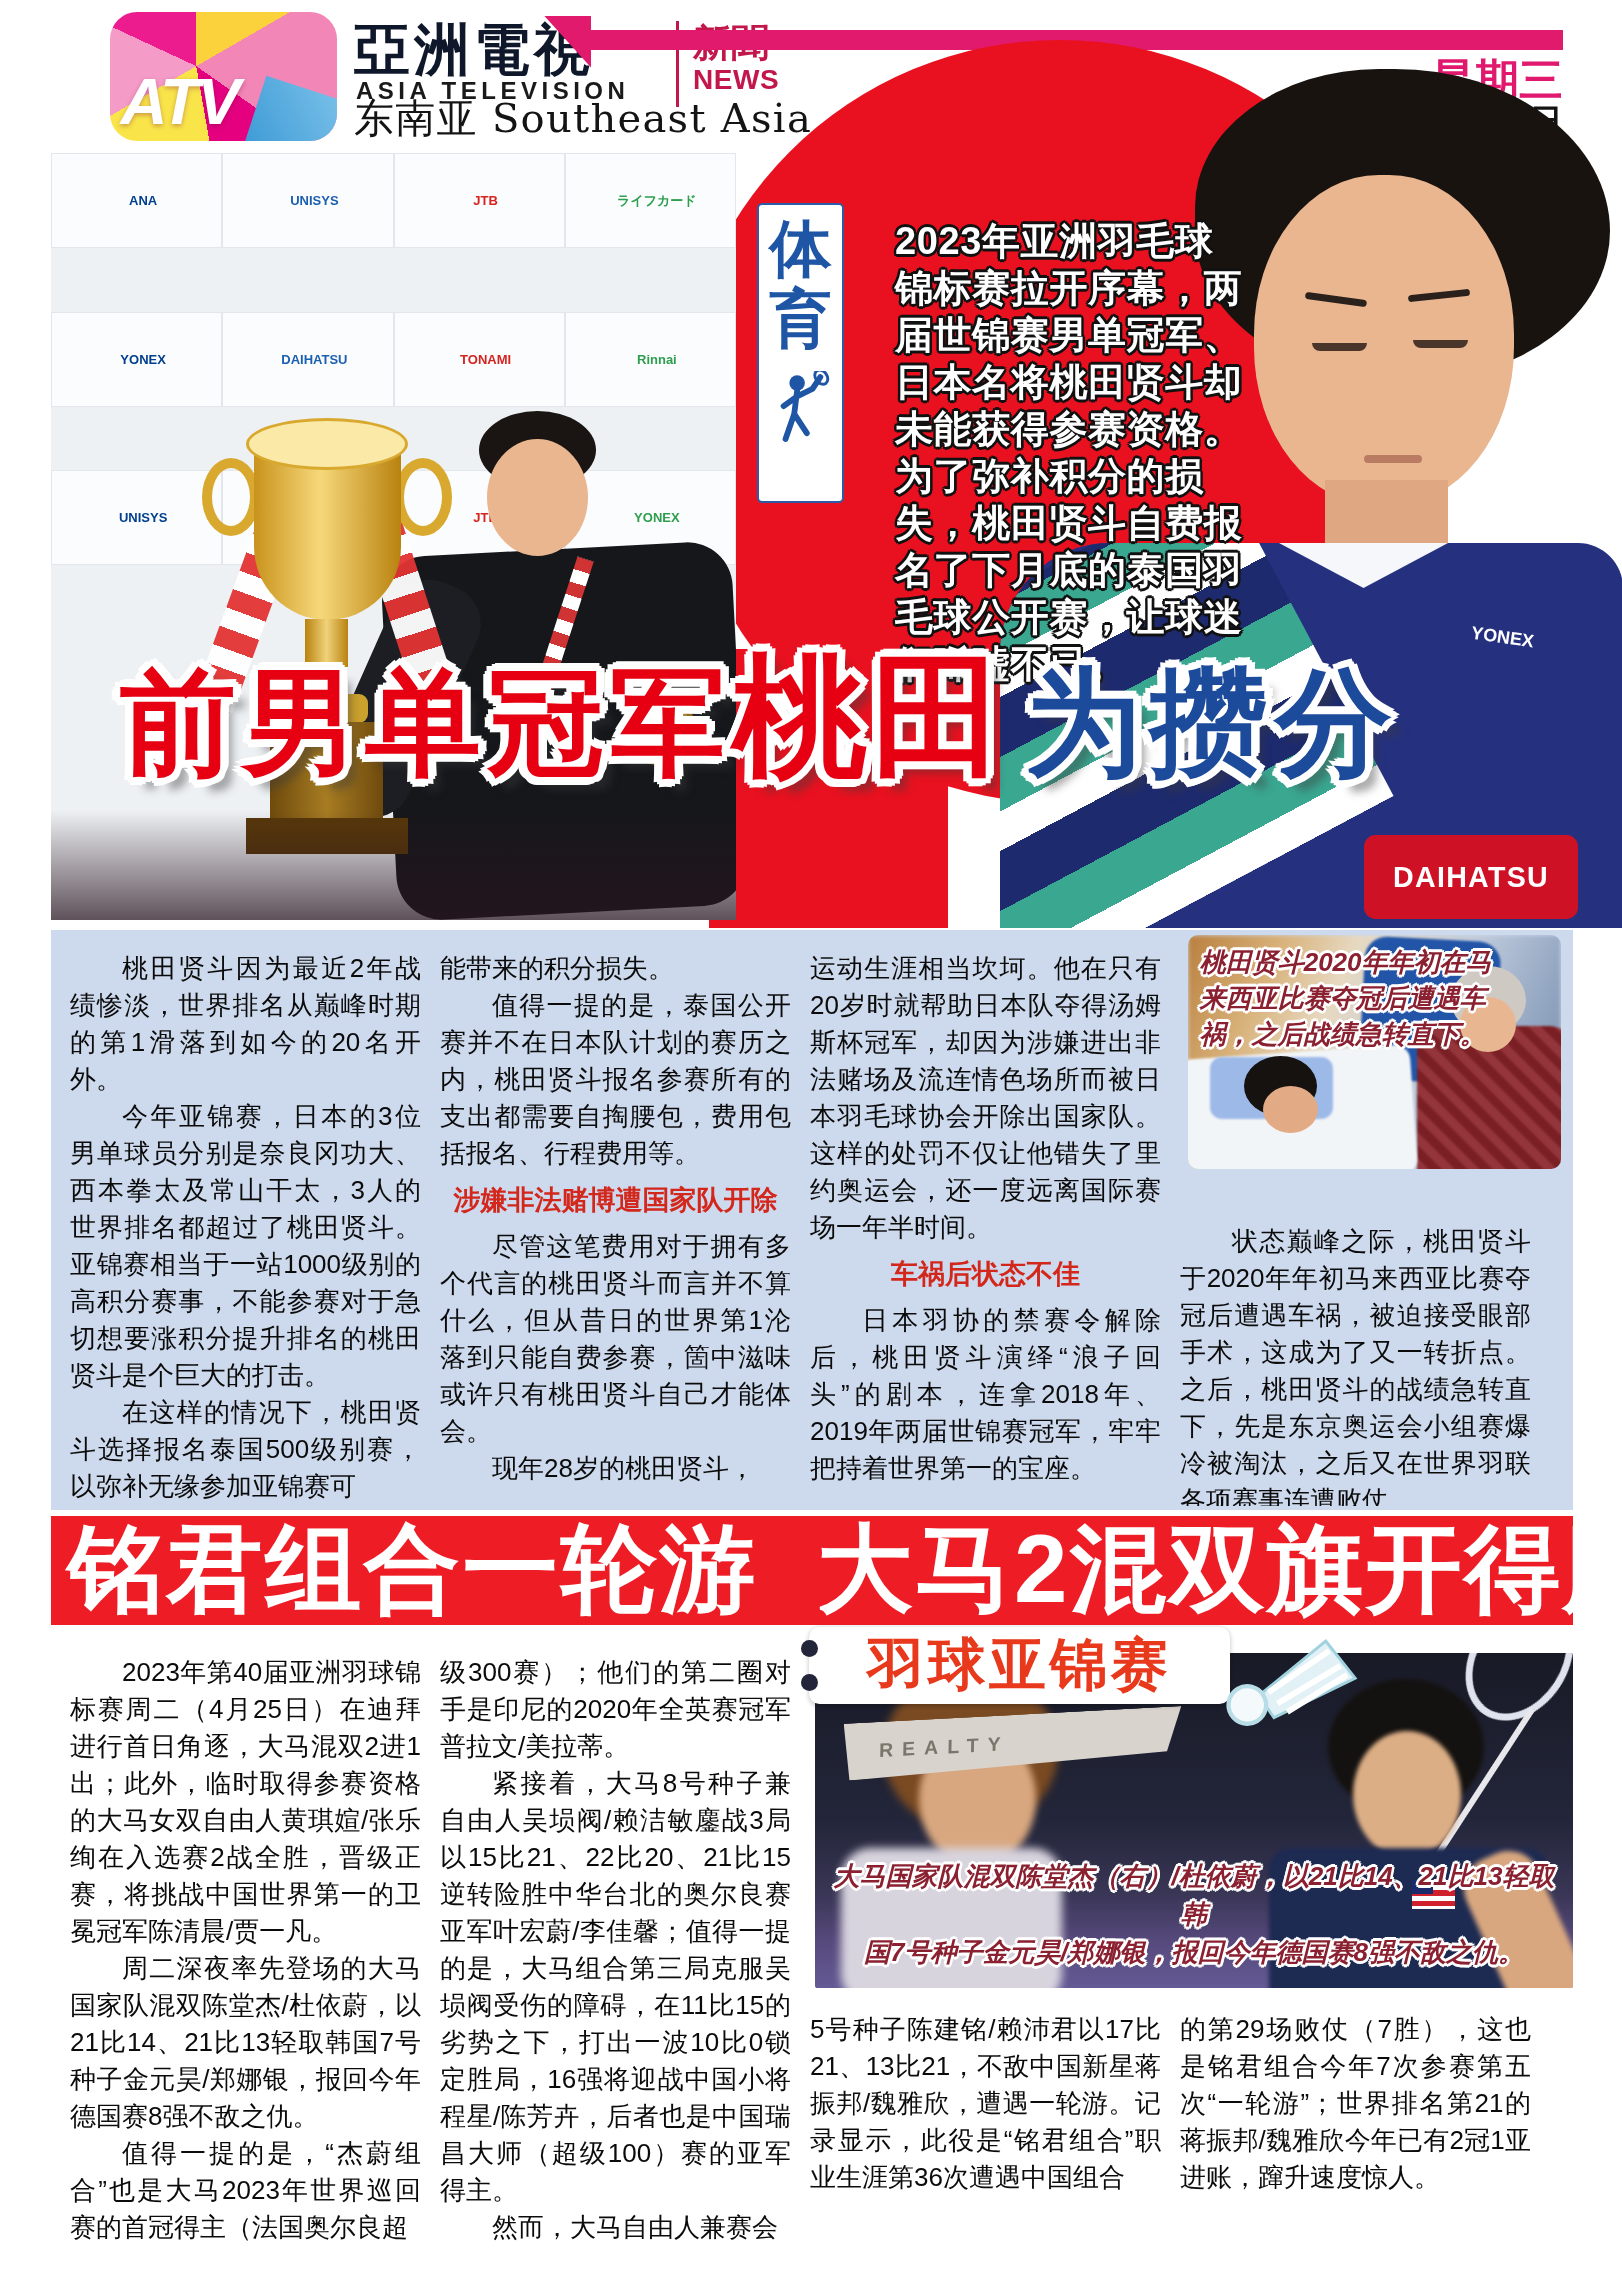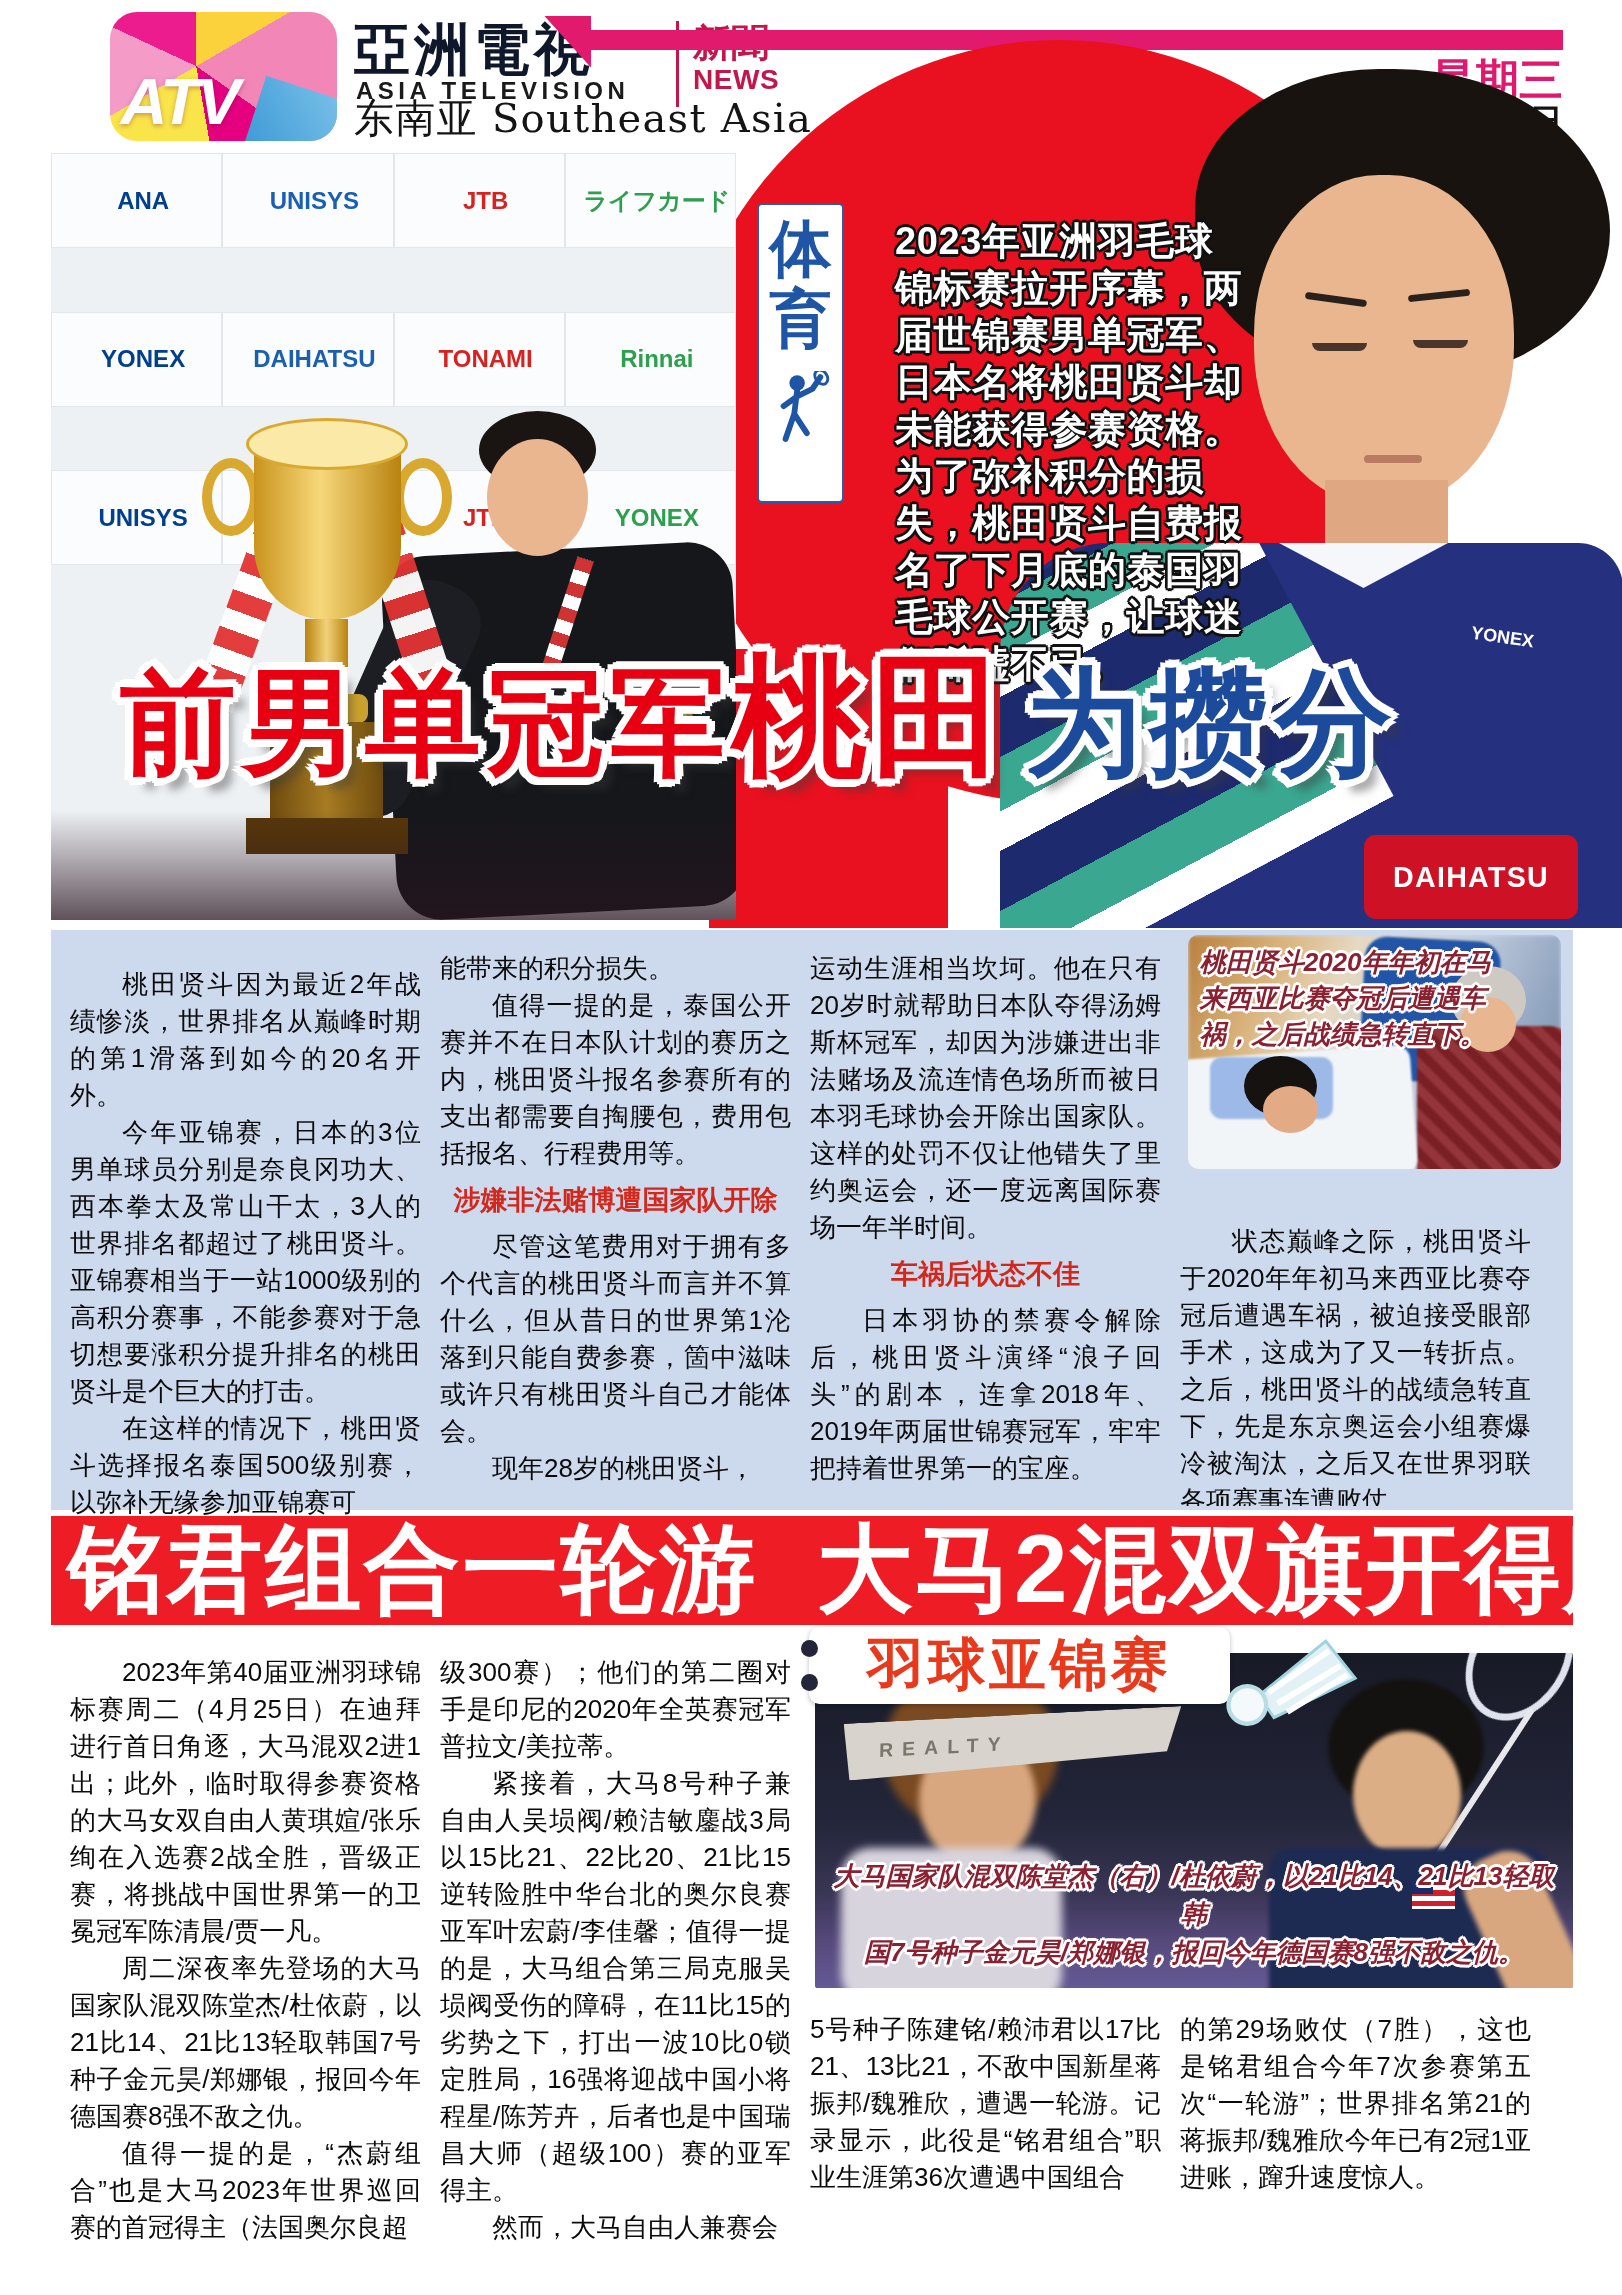--- a/index.html
+++ b/index.html
@@ -29,21 +29,21 @@
   .date { position:absolute; right:60px; top:99px; font-size:34px; font-weight:700; color:#121212; }
 
   
   .red-circle { position:absolute; left:678px; top:40px; width:763px; height:763px; border-radius:50%; background:#e9111f; }
   .red-rect { position:absolute; left:709px; top:649px; width:239px; height:279px; background:#e9111f; }
 
   
   .photo-left { position:absolute; left:51px; top:153px; width:685px; height:767px; background:#eef1f4; overflow:hidden; }
   .spw { position:absolute; left:0; top:0; width:100%; height:62%; display:flex; flex-wrap:wrap; }
   .spw span { width:25%; height:20%; display:flex; align-items:center; justify-content:center;
-          font-size:24px; font-weight:900; border:0.6px solid #e3e7ec; background:#fbfcfd;padding-left:13px; }
+          font-size:13px; font-weight:900; border:0.6px solid #e3e7ec; background:#fbfcfd;padding-left:13px; }
   .spw span:nth-child(4n+1){ color:#003f8e; } .spw span:nth-child(4n+2){ color:#1b5fb0; }
   .spw span:nth-child(4n+3){ color:#d6231f; } .spw span:nth-child(4n+4){ color:#2e9e4f; }
   .pl-hair { position:absolute; left:428px; top:258px; width:117px; height:78px; border-radius:50%; background:#1a1512; }
   .pl-head { position:absolute; left:436px; top:286px; width:101px; height:117px; border-radius:50%; background:#eab68f; }
   .pl-torso { position:absolute; left:338px; top:396px; width:351px; height:364px; border-radius:45px; background:#16171b; transform:rotate(-3deg); }
   .pl-arm { position:absolute; left:305px; top:422px; width:91px; height:247px; border-radius:39px; background:#1d1e24; transform:rotate(24deg); }
   .trophy-top { position:absolute; left:195px; top:265px; width:162px; height:52px; border-radius:50%; background:#fbe9a8; border:3.9px solid #d8a92e; }
   .trophy-cup { position:absolute; left:203px; top:292px; width:147px; height:175px; border-radius:0 0 78px 78px;
           background:linear-gradient(90deg,#c9931c,#f6d87a 45%,#b9820f); }
   .trophy-hl { position:absolute; left:151px; top:305px; width:58px; height:78px; border-radius:50%; border:10.4px solid #d8a92e; background:transparent; }
@@ -100,21 +100,21 @@
   .headline2 { position:absolute; left:83px; top:752px; z-index:7; white-space:nowrap; font-weight:900; }
   .headline2 .h-blue2 { font-size:127px; color:#1c4b9c; letter-spacing:9px; }
   .headline2 .h-yellow { font-size:129px; color:#ffe100; letter-spacing:5.2px; margin-left:11.7px; }
 
   
   .blue-panel { position:absolute; left:51px; top:930px; width:1522px; height:580px; background:#cdd9ec; }
   .col { position:absolute; width:351px; font-size:26px; line-height:37px; text-align:justify; color:#0b0b0b; overflow:hidden; }
   .col p { text-indent:52px; }
   .col p.noindent { text-indent:0; }
   .subhead { color:#d3271c; font-weight:900; text-align:center; text-indent:0 !important; margin:10.4px 0 9px 0; font-size:27px; }
-  .a1c1 { left:70px; top:950px; height:551px;margin-top:16px; }
+  .a1c1 { left:70px; top:950px; height:551px; }
   .a1c2 { left:440px; top:950px; height:551px; }
   .a1c3 { left:810px; top:950px; height:551px; }
   .a1c4 { left:1180px; top:1223px; height:283px; }
 
   
   .photo-hosp { position:absolute; left:1188px; top:935px; width:373px; height:234px; overflow:hidden; border-radius:10px; }
   .ph-base { position:absolute; inset:0; filter:blur(1.9px);
           background:linear-gradient(115deg,#b97f3e 0%,#d8b27a 20%,#e7d9c2 36%,#bcc8da 62%,#8fa3bf 82%,#72839f 100%); }
   .ph-bed { position:absolute; left:-7.8px; bottom:-13px; width:234px; height:130px; border-radius:15.6px; background:#f2f5f8; transform:rotate(-4deg); filter:blur(1.3px); }
   .ph-pillow { position:absolute; left:22px; top:122px; width:123px; height:62px; border-radius:11.7px; background:#9db9e8; filter:blur(1.3px); }

